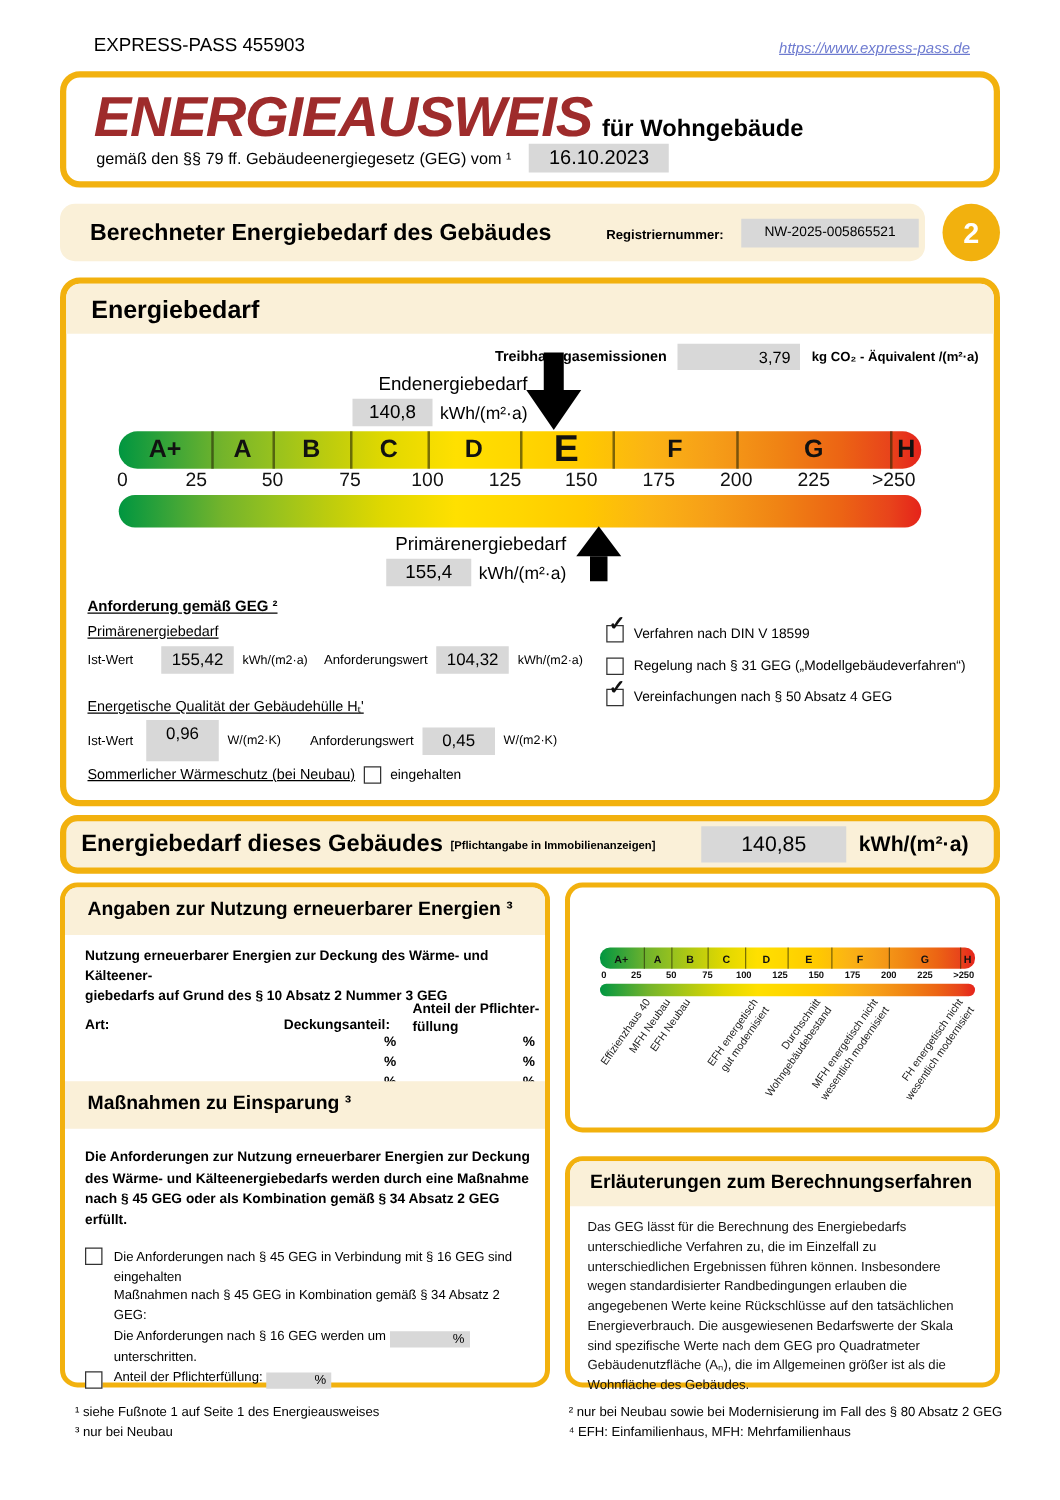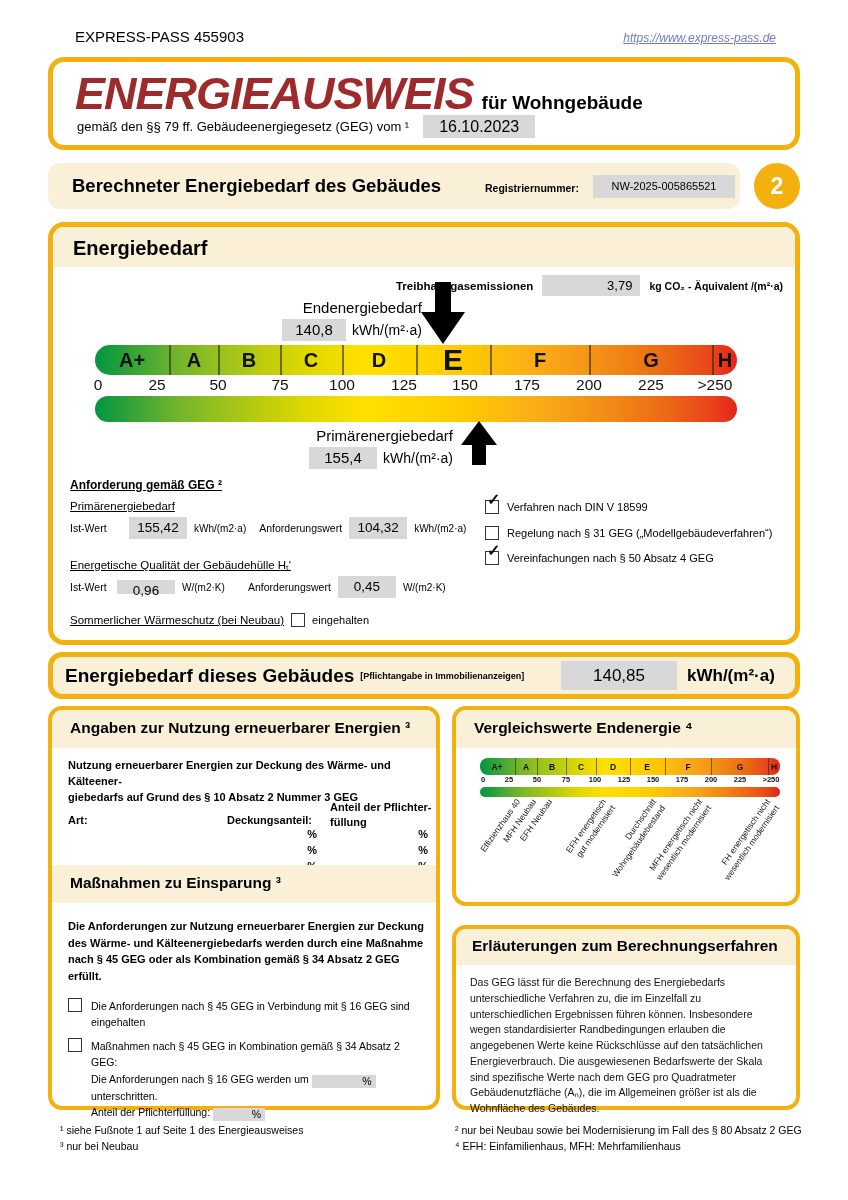--- a/index.html
+++ b/index.html
@@ -137,21 +137,21 @@
     <span style="font-size:10.5px;width:40px;">Ist-Wert</span>
     <span class="gv" style="width:58px;height:22px;font-size:13.5px;line-height:22px;margin-left:12px;">155,42</span>
     <span style="font-size:10px;">kWh/(m2·a)</span>
     <span style="font-size:10.5px;margin-left:6px;">Anforderungswert</span>
     <span class="gv" style="width:58px;height:22px;font-size:13.5px;line-height:22px;">104,32</span>
     <span style="font-size:10px;">kWh/(m2·a)</span>
   </div>
   <span class="abs ul" style="left:17px;top:330px;font-size:11.5px;">Energetische Qualität der Gebäudehülle Hₜ'</span>
   <div class="abs row" style="left:17px;top:349px;gap:7px;">
     <span style="font-size:10.5px;width:40px;">Ist-Wert</span>
-    <span class="gv" style="width:58px;height:14px;font-size:13.5px;line-height:22px;">0,96</span>
+    <span class="gv" style="width:58px;height:33px;font-size:13.5px;line-height:22px;">0,96</span>
     <span style="font-size:10px;width:53px;">W/(m2·K)</span>
     <span style="font-size:10.5px;margin-left:6px;">Anforderungswert</span>
     <span class="gv" style="width:58px;height:22px;font-size:13.5px;line-height:22px;">0,45</span>
     <span style="font-size:10px;">W/(m2·K)</span>
   </div>
   <div class="abs row" style="left:17px;top:386px;gap:7px;">
     <span class="ul" style="font-size:11.5px;">Sommerlicher Wärmeschutz (bei Neubau)</span>
     <span class="cb"></span>
     <span style="font-size:11px;">eingehalten</span>
   </div>
@@ -205,41 +205,38 @@
   <div class="abs creamband" style="left:0;top:155px;width:100%;height:38px;">
     <span class="abs b" style="left:18px;top:9px;font-size:15.5px;">Maßnahmen zu Einsparung ³</span>
   </div>
   <div class="abs b preline" style="left:16px;top:208px;font-size:11px;line-height:1.5;">Die Anforderungen zur Nutzung erneuerbarer Energien zur Deckung
 des Wärme- und Kälteenergiebedarfs werden durch eine Maßnahme
 nach § 45 GEG oder als Kombination gemäß § 34 Absatz 2 GEG erfüllt.</div>
   <div class="abs" style="left:16px;top:288px;width:348px;display:flex;gap:9px;">
     <span class="cb"></span>
     <span style="font-size:10.5px;line-height:1.55;">Die Anforderungen nach § 45 GEG in Verbindung mit § 16 GEG sind eingehalten</span>
   </div>
-  <div class="abs" style="left:16px;top:328px;width:352px;display:flex;gap:9px;">
+  <div class="abs" style="left:16px;top:318px;width:352px;display:flex;gap:9px;align-items:flex-end;">
     <span class="cb"></span>
     <div style="font-size:10.5px;line-height:1.55;">
       <div>Maßnahmen nach § 45 GEG in Kombination gemäß § 34 Absatz 2 GEG:</div>
       <div>
         <span>Die Anforderungen nach § 16 GEG werden um</span>
         <span class="gv" style="width:64px;height:13px;font-size:10.5px;line-height:13px;text-align:right;padding-right:4px;vertical-align:-2px;">%</span>
         <span>unterschritten.</span>
       </div>
       <div>
         <span>Anteil der Pflichterfüllung:</span>
         <span class="gv" style="width:52px;height:13px;font-size:10.5px;line-height:13px;text-align:right;padding-right:4px;vertical-align:-2px;">%</span>
       </div>
     </div>
   </div>
 </div>
 
 <div class="goldbox4" style="left:452px;top:706px;width:340px;height:192px;">
-  <div class="creamband" style="height:38px;border-radius:10px 10px 0 0;position:relative;">
-    <span class="abs b" style="left:18px;top:9px;font-size:15.5px;">Vergleichswerte Endenergie ⁴</span>
-  </div>
   <div class="abs sm" style="left:24px;top:48px;width:300px;">
     <div class="band" style="height:17px;border-radius:8px;">
       <span class="tk" style="left:35px;width:1px;"></span>
         <span class="tk" style="left:57px;width:1px;"></span>
       <span class="tk" style="left:86px;width:1px;"></span>
         <span class="tk" style="left:116px;width:1px;"></span>
       <span class="tk" style="left:150px;width:1px;"></span>
         <span class="tk" style="left:185px;width:1px;"></span>
       <span class="tk" style="left:231px;width:1px;"></span>
         <span class="tk" style="left:288px;width:1px;"></span>

